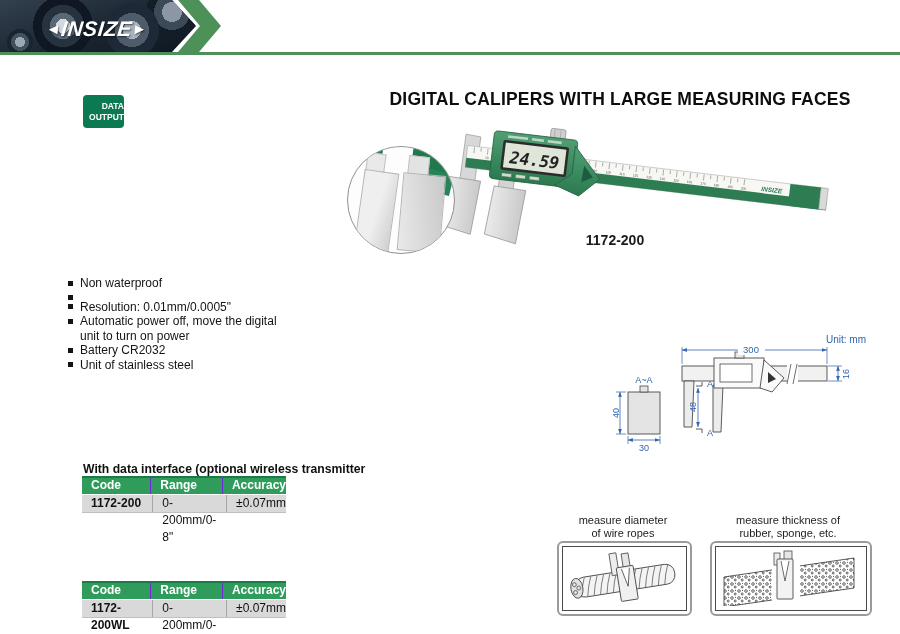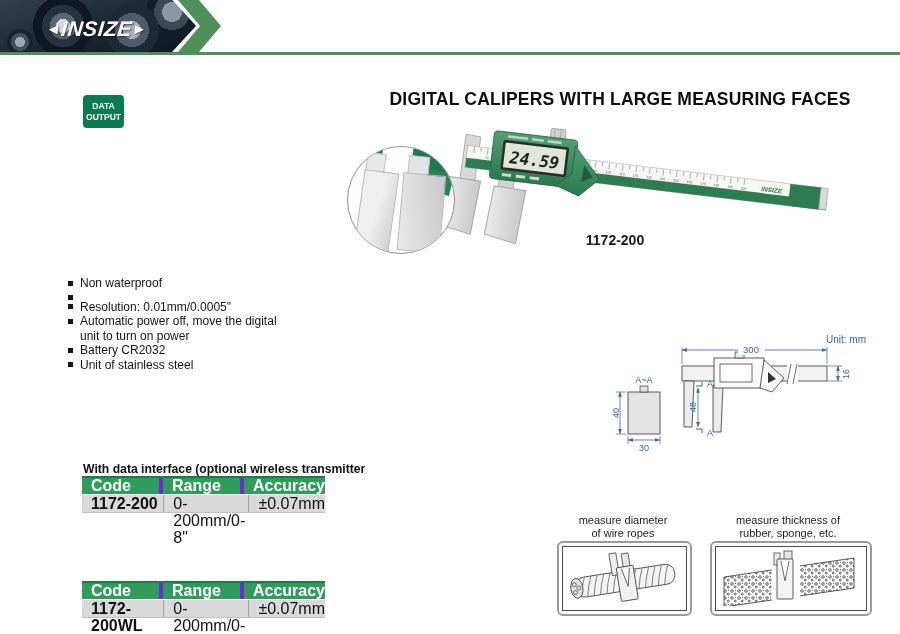--- a/index.html
+++ b/index.html
@@ -19,21 +19,21 @@
     font-size:21px;color:#fff;letter-spacing:.5px;transform:skewX(-6deg);
     text-shadow:1px 1px 2px rgba(0,0,0,.6);white-space:nowrap;}
   .logo .arr{font-size:15px;font-style:normal;position:relative;top:-2px;}
   .header-chevron{position:absolute;left:178px;top:0;width:46px;height:52px;background:#4d9158;
     clip-path:polygon(0 0,21px 0,43px 26px,21px 52px,0 52px,22px 26px);}
   .header-line{position:absolute;left:0;top:52px;width:900px;height:3px;background:#4d9158;}
 
   
   .data-output-badge{position:absolute;left:83px;top:95px;width:41px;height:33px;background:#0b7a52;
     border-radius:4px;color:#fff;font-weight:bold;font-size:8.5px;line-height:10.5px;
-    text-align:center;padding-top:6px;box-sizing:border-box;}
+    text-align:right;padding-top:6px;box-sizing:border-box;}
   .page-title{position:absolute;left:320px;top:89px;width:600px;text-align:center;
     font-size:17.5px;font-weight:bold;letter-spacing:.2px;color:#0d0d0d;}
 
   
   .inset-circle{position:absolute;left:347px;top:146px;width:106px;height:106px;border-radius:50%;
     border:1px solid #8f8f8f;background:#fdfdfd;overflow:hidden;z-index:2;}
   .inset-green-band{position:absolute;left:28px;top:-2px;width:74px;height:24px;background:#1e7a4c;transform:rotate(12deg);}
   .inset-green-wedge{position:absolute;left:76px;top:24px;width:28px;height:22px;background:#27845a;transform:rotate(14deg);}
   .inset-notch{position:absolute;left:34px;top:-6px;width:30px;height:34px;background:#fdfdfd;transform:rotate(8deg);}
   .inset-arm-l{position:absolute;left:18px;top:6px;width:17px;height:24px;background:#e9e9e9;border:1px solid #c2c2c2;transform:rotate(8deg);}
@@ -51,24 +51,24 @@
   .feat{display:flex;font-size:12px;line-height:14.4px;color:#141414;}
   .feat .sq{flex:none;width:5px;height:5px;background:#141414;margin:4.5px 7px 0 0;}
   .feat .txt{white-space:pre-line;}
 
   
   .tech-svg{position:absolute;left:612px;top:330px;}
 
   
   .tbl-heading{position:absolute;font-size:12.2px;font-weight:bold;line-height:13.8px;
     white-space:pre-line;color:#101010;}
-  .spec-table{position:absolute;width:243px;font-size:16px;}
+  .spec-table{position:absolute;width:204px;font-size:12px;}
   .spec-head{display:flex;background:#2f9c5c;border-top:2px solid #1b7a45;color:#fff;
     font-weight:bold;height:16px;line-height:15px;}
-  .spec-head .cell{border-left:4px solid #6d28d9;}
+  .spec-head .cell{border-left:1px solid #6d28d9;}
   .spec-head .cell:first-child{border-left:none;}
   .spec-row{display:flex;background:#d9d9d9;height:17px;line-height:17px;margin-top:1px;
     border-bottom:1px solid #c0c0c0;}
   .spec-row .cell{border-left:1px solid #a6a6a6;}
   .spec-row .cell:first-child{border-left:none;font-weight:bold;}
   .cell{box-sizing:border-box;padding-left:9px;}
   .c1{width:85px;} .c2{width:89px;} .c3{flex:1;text-align:center;}
 
   
   .app-label{position:absolute;font-size:11px;line-height:12.8px;text-align:center;

